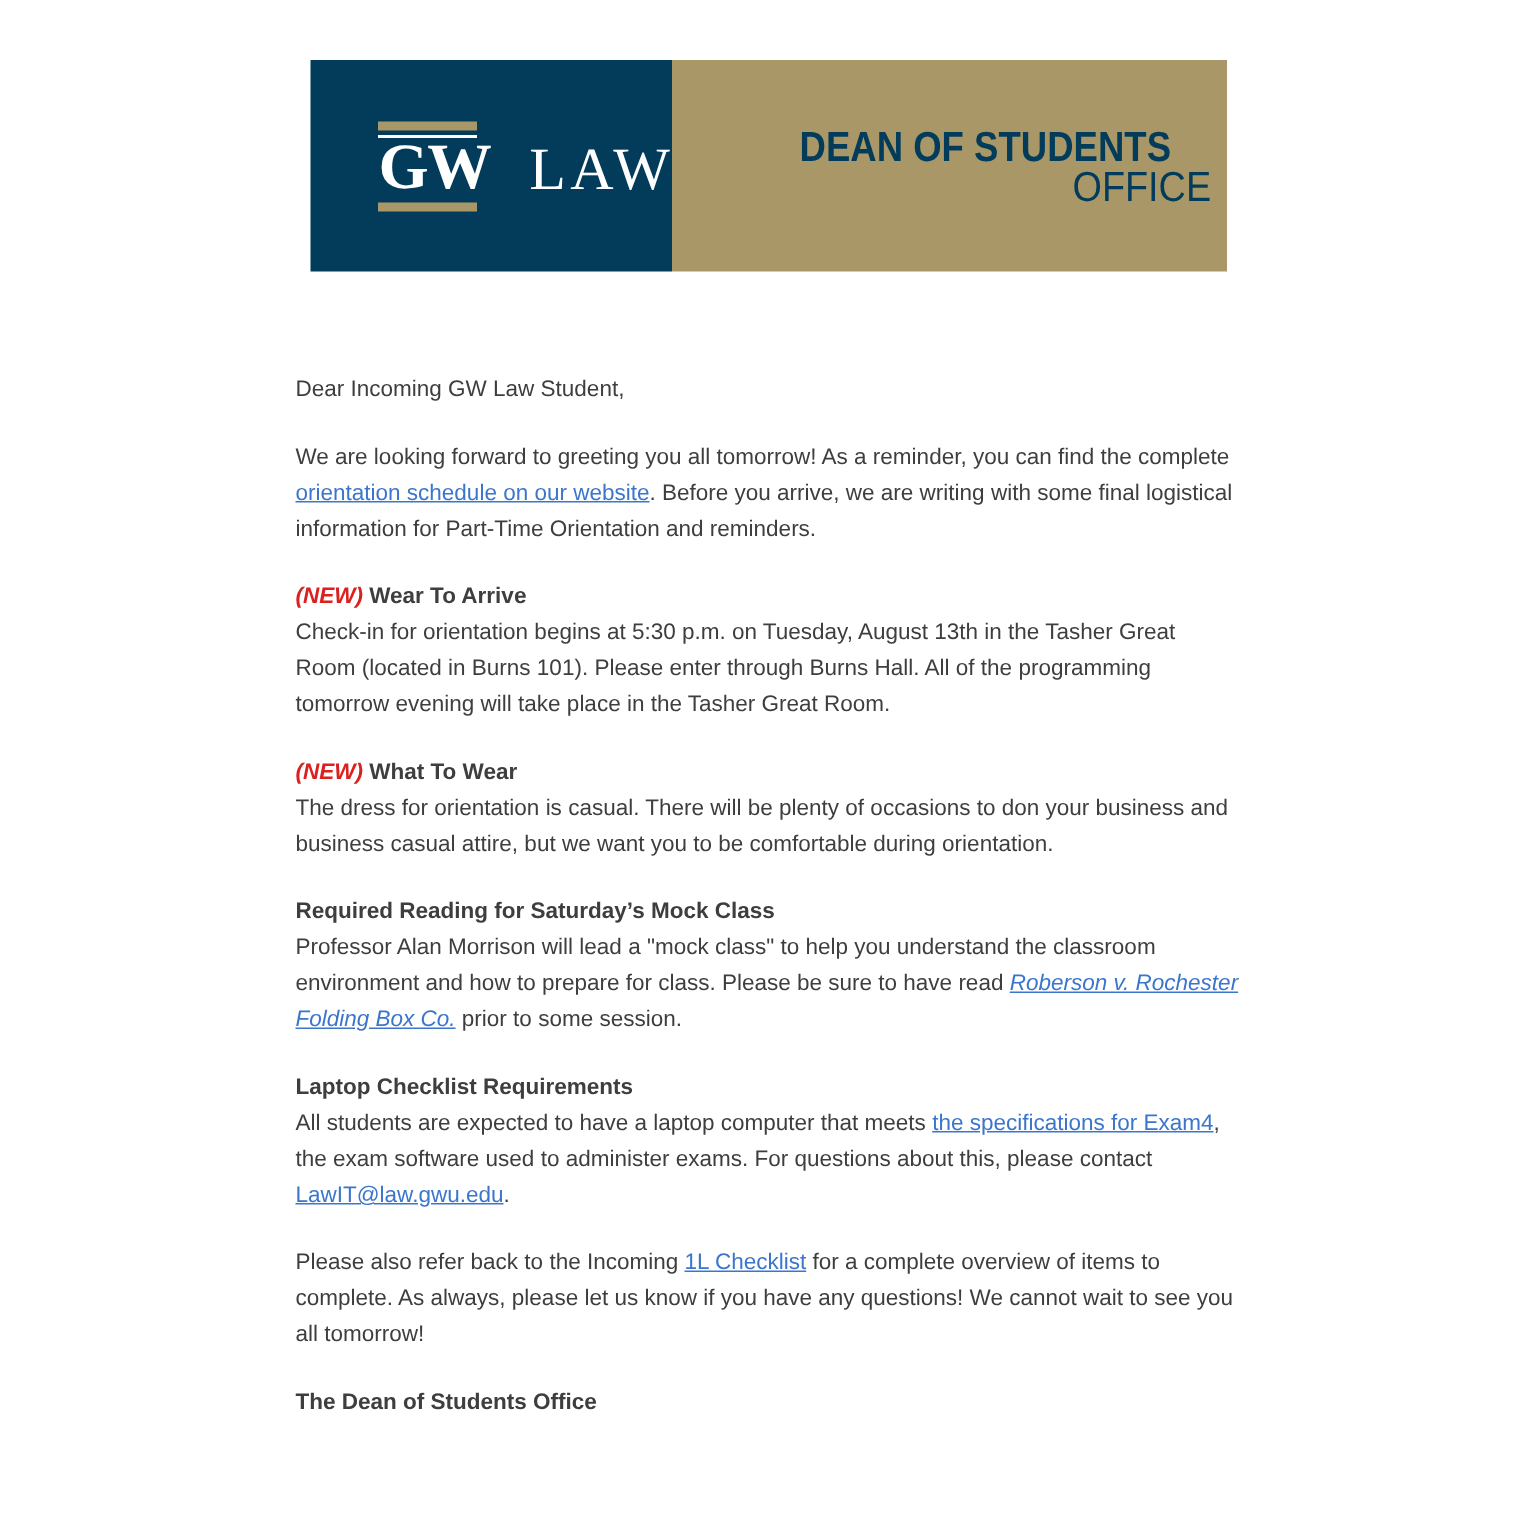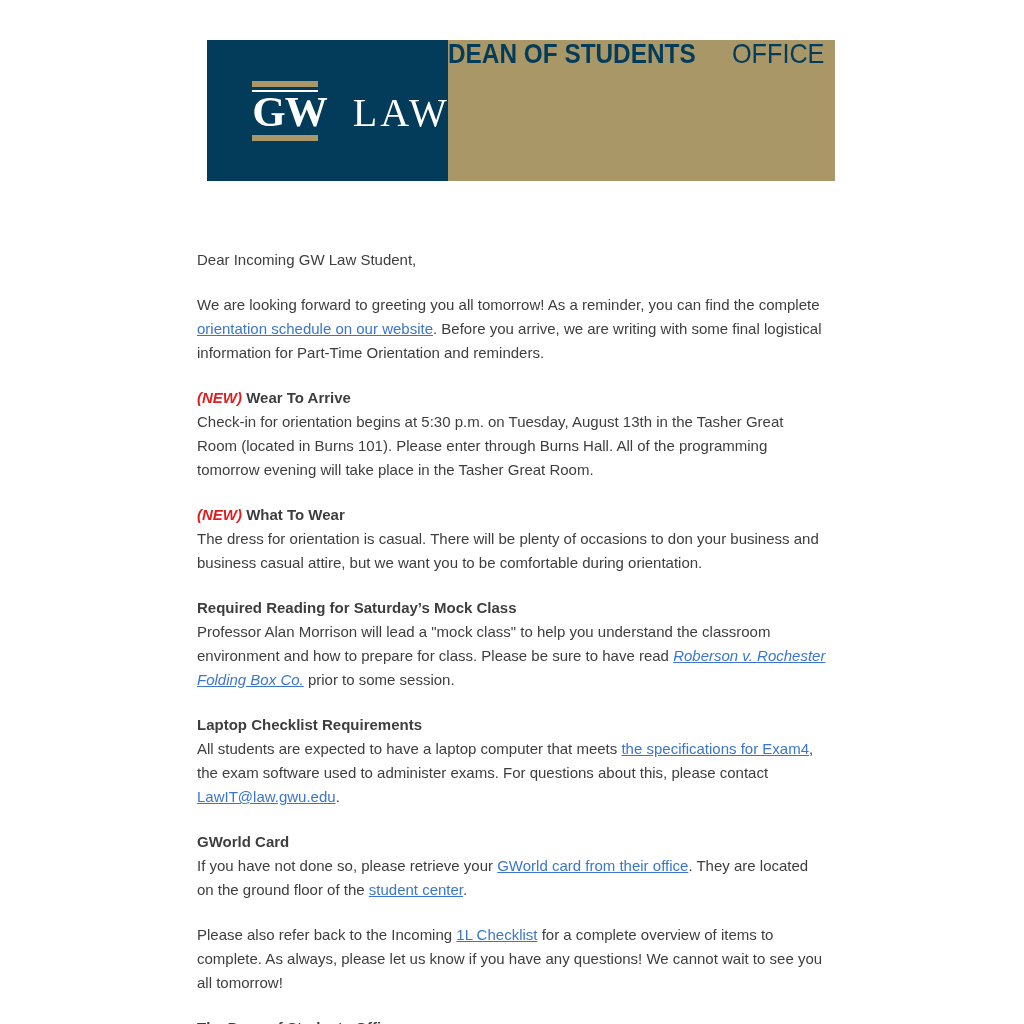--- a/index.html
+++ b/index.html
@@ -30,21 +30,21 @@
     color:#ffffff;font-family:"Liberation Serif", serif;font-weight:bold;
     font-size:43px;line-height:44px;letter-spacing:-1px;margin:-2px 0 1px;
   }
   .logo-divider{width:2px;height:76px;background:rgba(255,255,255,0.45);margin:0 13px;}
   .law-text{
     color:#ffffff;font-family:"Liberation Serif", serif;
     font-size:40px;letter-spacing:3px;line-height:31px;margin-top:4px;
   }
   .banner-right{
     flex:1;height:100%;background:var(--buff);
-    display:flex;flex-direction:row;justify-content:center;
+    display:flex;flex-direction:column;justify-content:center;padding-left:21px;align-items:flex-end;
   }
   .office-line1{
     color:var(--navy);font-weight:bold;font-size:28px;line-height:27px;
     transform:scaleX(0.87);transform-origin:left center;white-space:nowrap;
   }
   .office-line2{
     color:var(--navy);font-weight:400;font-size:28px;line-height:27px;
     transform:scaleX(0.90);transform-origin:left center;white-space:nowrap;
   }
   
@@ -80,18 +80,17 @@
     </div>
   </div>
 
   <div class="content" id="email-content">
       <p><span>Dear Incoming GW Law Student,</span></p>
       <p><span>We are looking forward to greeting you all tomorrow! As a reminder, you can find the complete </span><a class="link" href="#">orientation schedule on our website</a><span>. Before you arrive, we are writing with some final logistical information for Part-Time Orientation and reminders.</span></p>
       <p><span class="b red">(NEW)</span><span class="b"> Wear To Arrive</span><br><span>Check-in for orientation begins at 5:30 p.m. on Tuesday, August 13th in the Tasher Great Room (located in Burns 101). Please enter through Burns Hall. All of the programming tomorrow evening will take place in the Tasher Great Room.</span></p>
       <p><span class="b red">(NEW)</span><span class="b"> What To Wear</span><br><span>The dress for orientation is casual. There will be plenty of occasions to don your business and business casual attire, but we want you to be comfortable during orientation.</span></p>
       <p><span class="b">Required Reading for Saturday’s Mock Class</span><br><span>Professor Alan Morrison will lead a "mock class" to help you understand the classroom environment and how to prepare for class. Please be sure to have read </span><a class="link i" href="#">Roberson v. Rochester Folding Box Co.</a><span> prior to some session.</span></p>
       <p><span class="b">Laptop Checklist Requirements</span><br><span>All students are expected to have a laptop computer that meets </span><a class="link" href="#">the specifications for Exam4</a><span>, the exam software used to administer exams. For questions about this, please contact </span><a class="link" href="#">LawIT@law.gwu.edu</a><span>.</span></p>
-      <p><span class="b">GWorld Card</span><br><span>If you have not done so, please retrieve your </span><a class="link" href="#">GWorld card from their office</a><span>. They are located on the ground floor of the </span><a class="link" href="#">student center</a><span>.</span></p>
       <p><span>Please also refer back to the Incoming </span><a class="link" href="#">1L Checklist</a><span> for a complete overview of items to complete. As always, please let us know if you have any questions! We cannot wait to see you all tomorrow!</span></p>
       <p><span class="b">The Dean of Students Office</span></p>
     </div>
 
 </div>
 
 </body></html>

